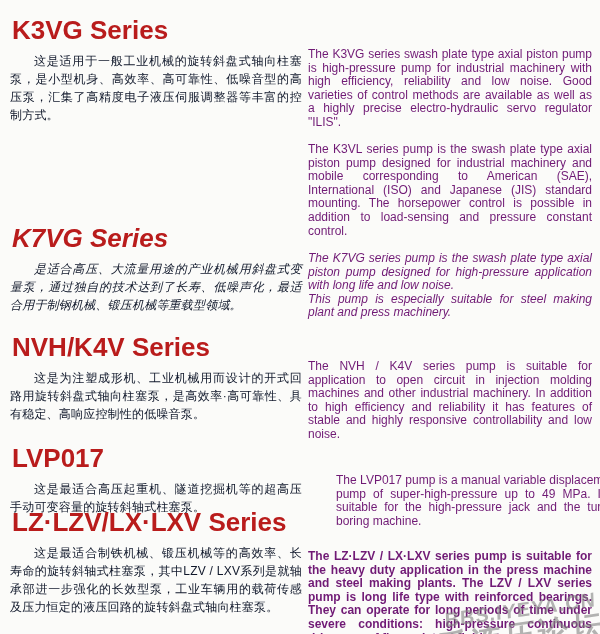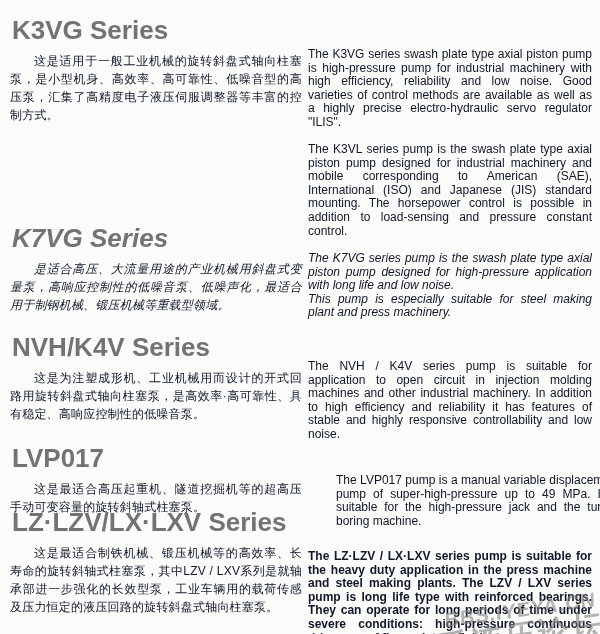--- a/index.html
+++ b/index.html
@@ -33,37 +33,37 @@
   .col-right {
     position: absolute;
     left: 308px;
     width: 284px;
   }
   h2.heading {
     margin: 0 0 8px 2px;
     font-size: 26px;
     line-height: 28px;
     font-weight: bold;
-    color: #737373;
+    color: #b91c1c;
     letter-spacing: 0px;
   }
   p.cn {
     margin: 0;
     font-size: 12px;
     line-height: 18px;
     color: #0f172a;
     text-align: justify;
     text-indent: 2em;
     letter-spacing: 0.2px;
   }
   p.en {
     margin: 0;
     font-size: 12px;
     line-height: 13.6px;
-    color: #0f172a;
+    color: #701a75;
     text-align: justify;
     white-space: pre-line;
   }
   
   #sec-0 { top: 16px;  height: 102px; }
   #sec-1 { top: 118px; height: 106px; }
   #sec-2 { top: 224px; height: 109px; font-style: italic; }
   #sec-3 { top: 333px; height: 99px; }
   #sec-4 { top: 444px; height: 76px; }
   #sec-5 { top: 508px; height: 126px; }
@@ -114,21 +114,21 @@
 
   <div class="section" id="sec-1">
     <div class="col-right">
       <p class="en">The K3VL series pump is the swash plate type axial piston pump designed for industrial machinery and mobile corresponding to American (SAE), International (ISO) and Japanese (JIS) standard mounting. The horsepower control is possible in addition to load-sensing and pressure constant control.</p>
     </div>
   </div>
 
   <div class="section" id="sec-2">
     <div class="col-left">
       <h2 class="heading">K7VG Series</h2>
-      <p class="cn">是适合高压、大流量用途的产业机械用斜盘式变量泵，高响应控制性的低噪音泵、低噪声化，最适合用于制钢机械、锻压机械等重载型领域。</p>
+      <p class="cn">是适合高压、大流量用途的产业机械用斜盘式变量泵，通过独自的技术达到了长寿、低噪声化，最适合用于制钢机械、锻压机械等重载型领域。</p>
     </div>
     <div class="col-right">
       <p class="en">The K7VG series pump is the swash plate type axial piston pump designed for high-pressure application with long life and low noise.
 This pump is especially suitable for steel making plant and press machinery.</p>
     </div>
   </div>
 
   <div class="section" id="sec-3">
     <div class="col-left">
       <h2 class="heading">NVH/K4V Series</h2>

